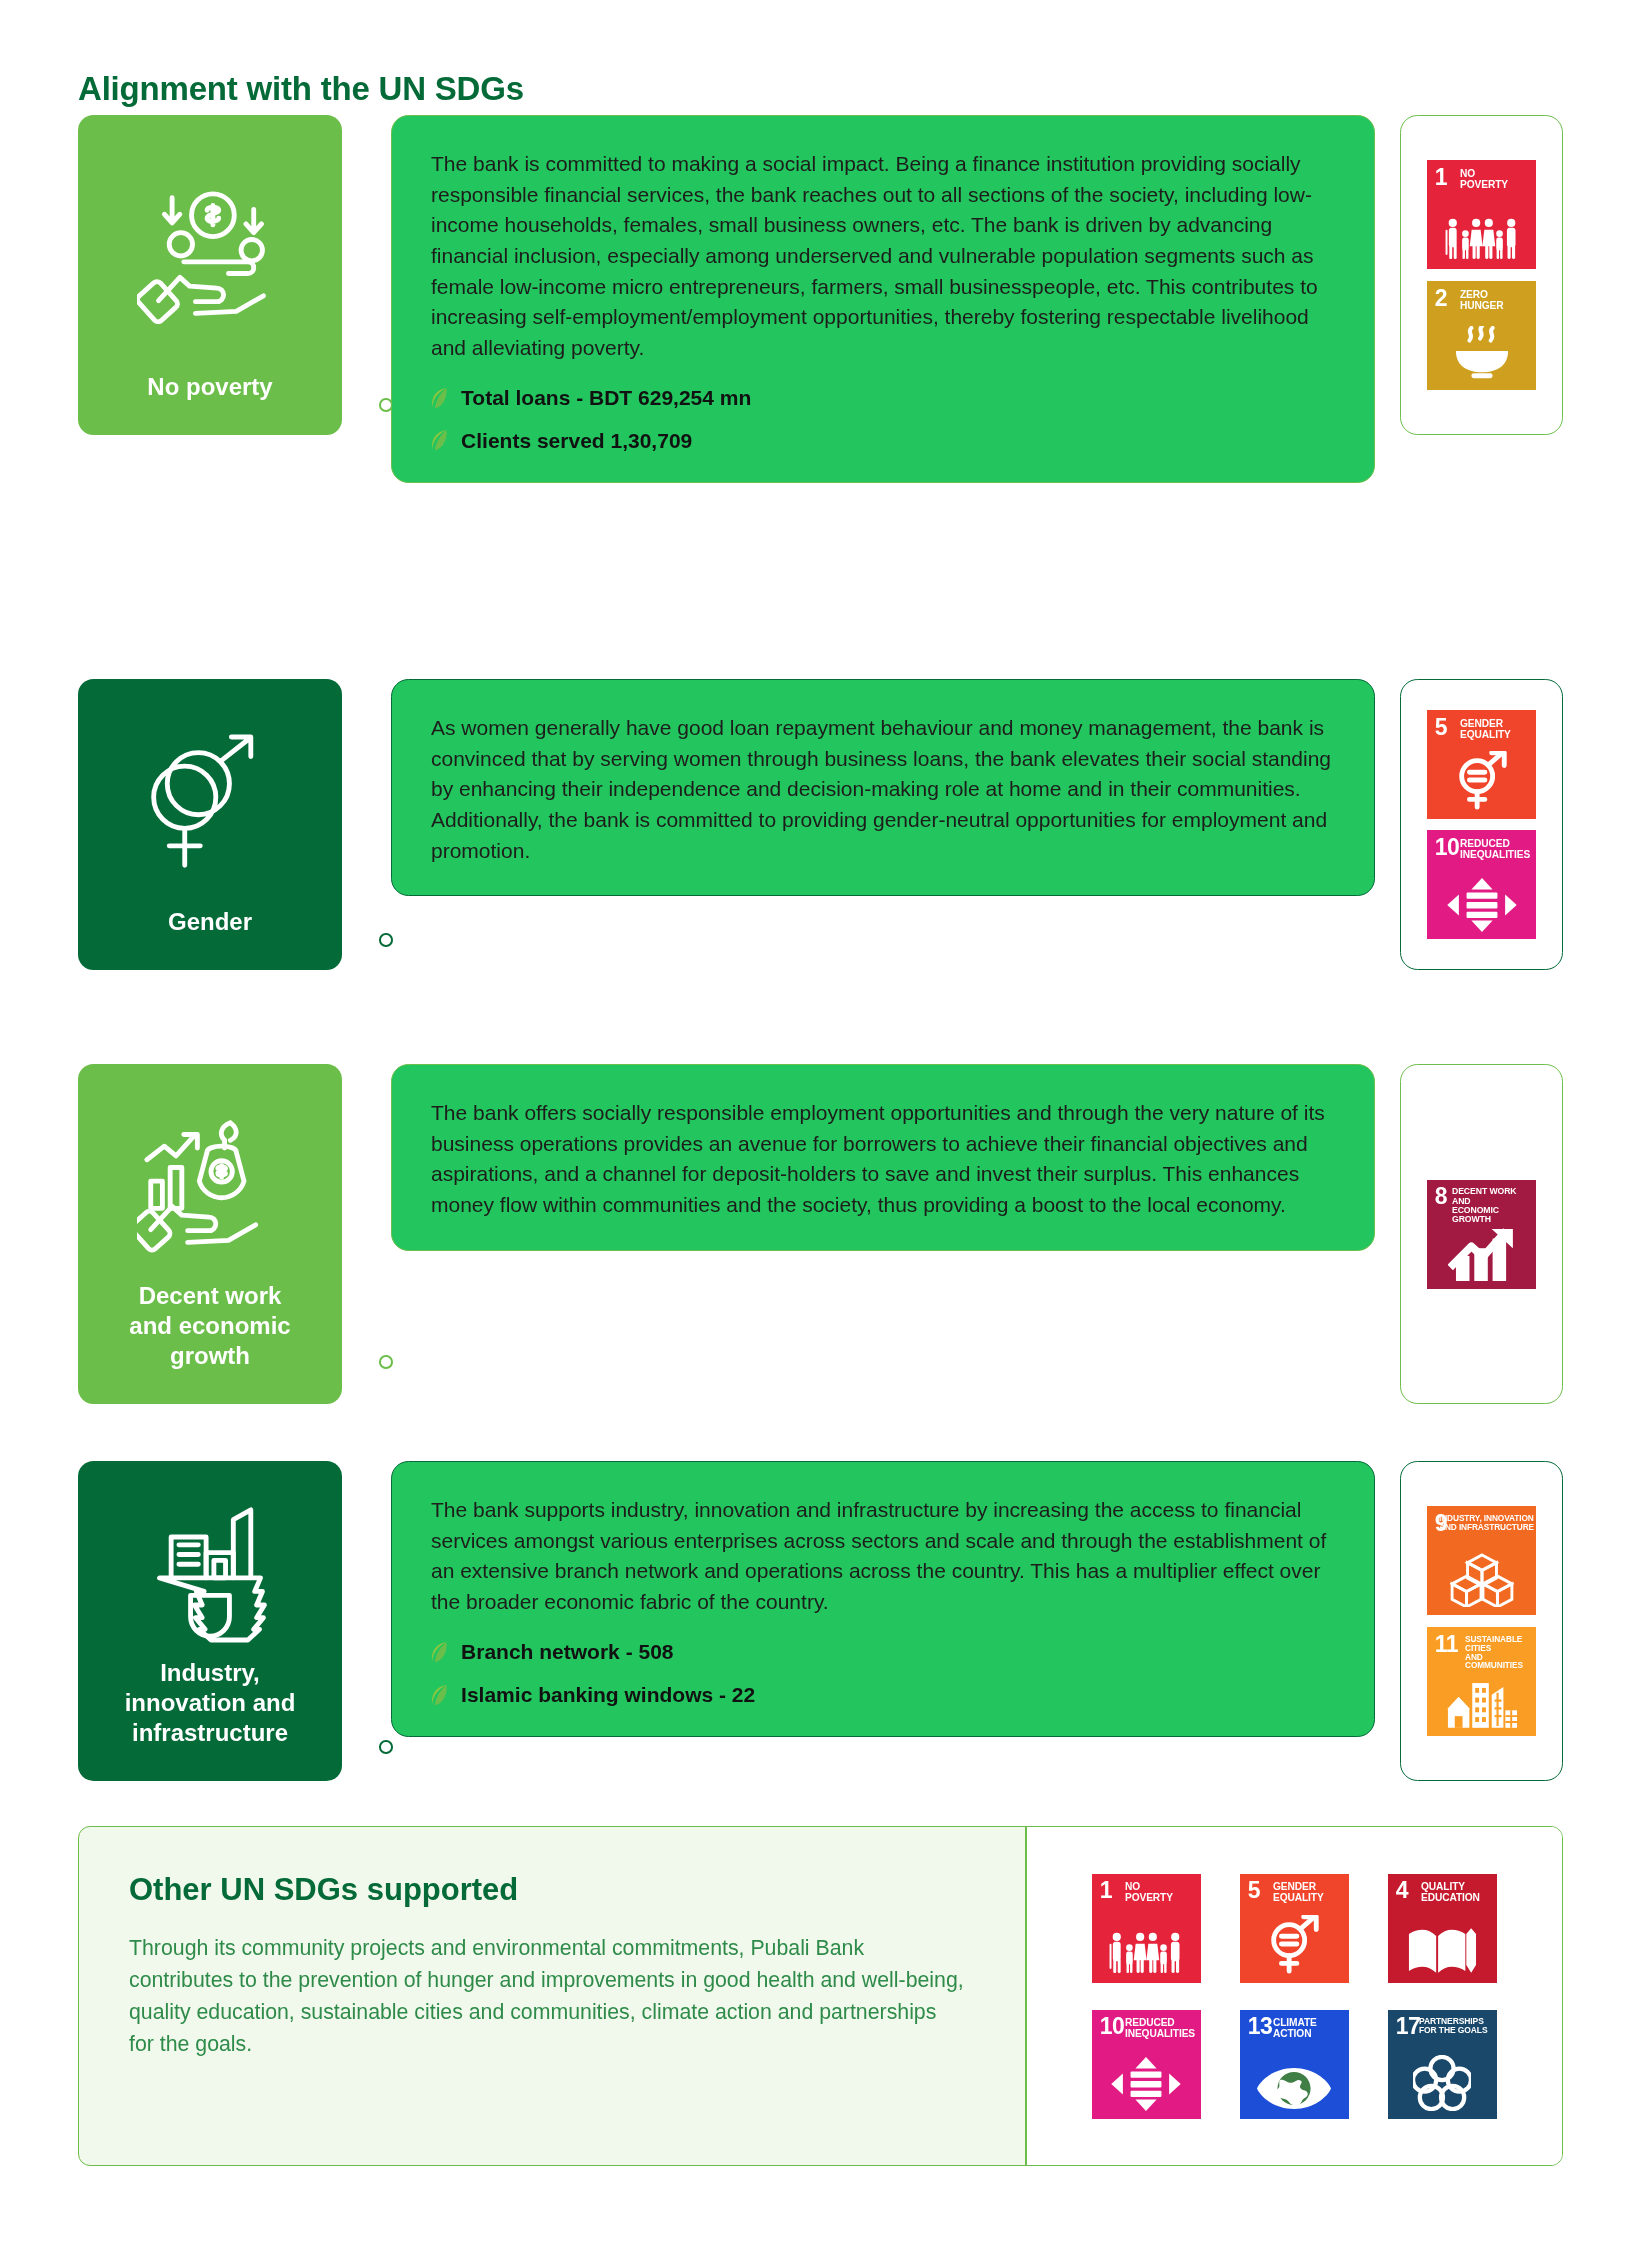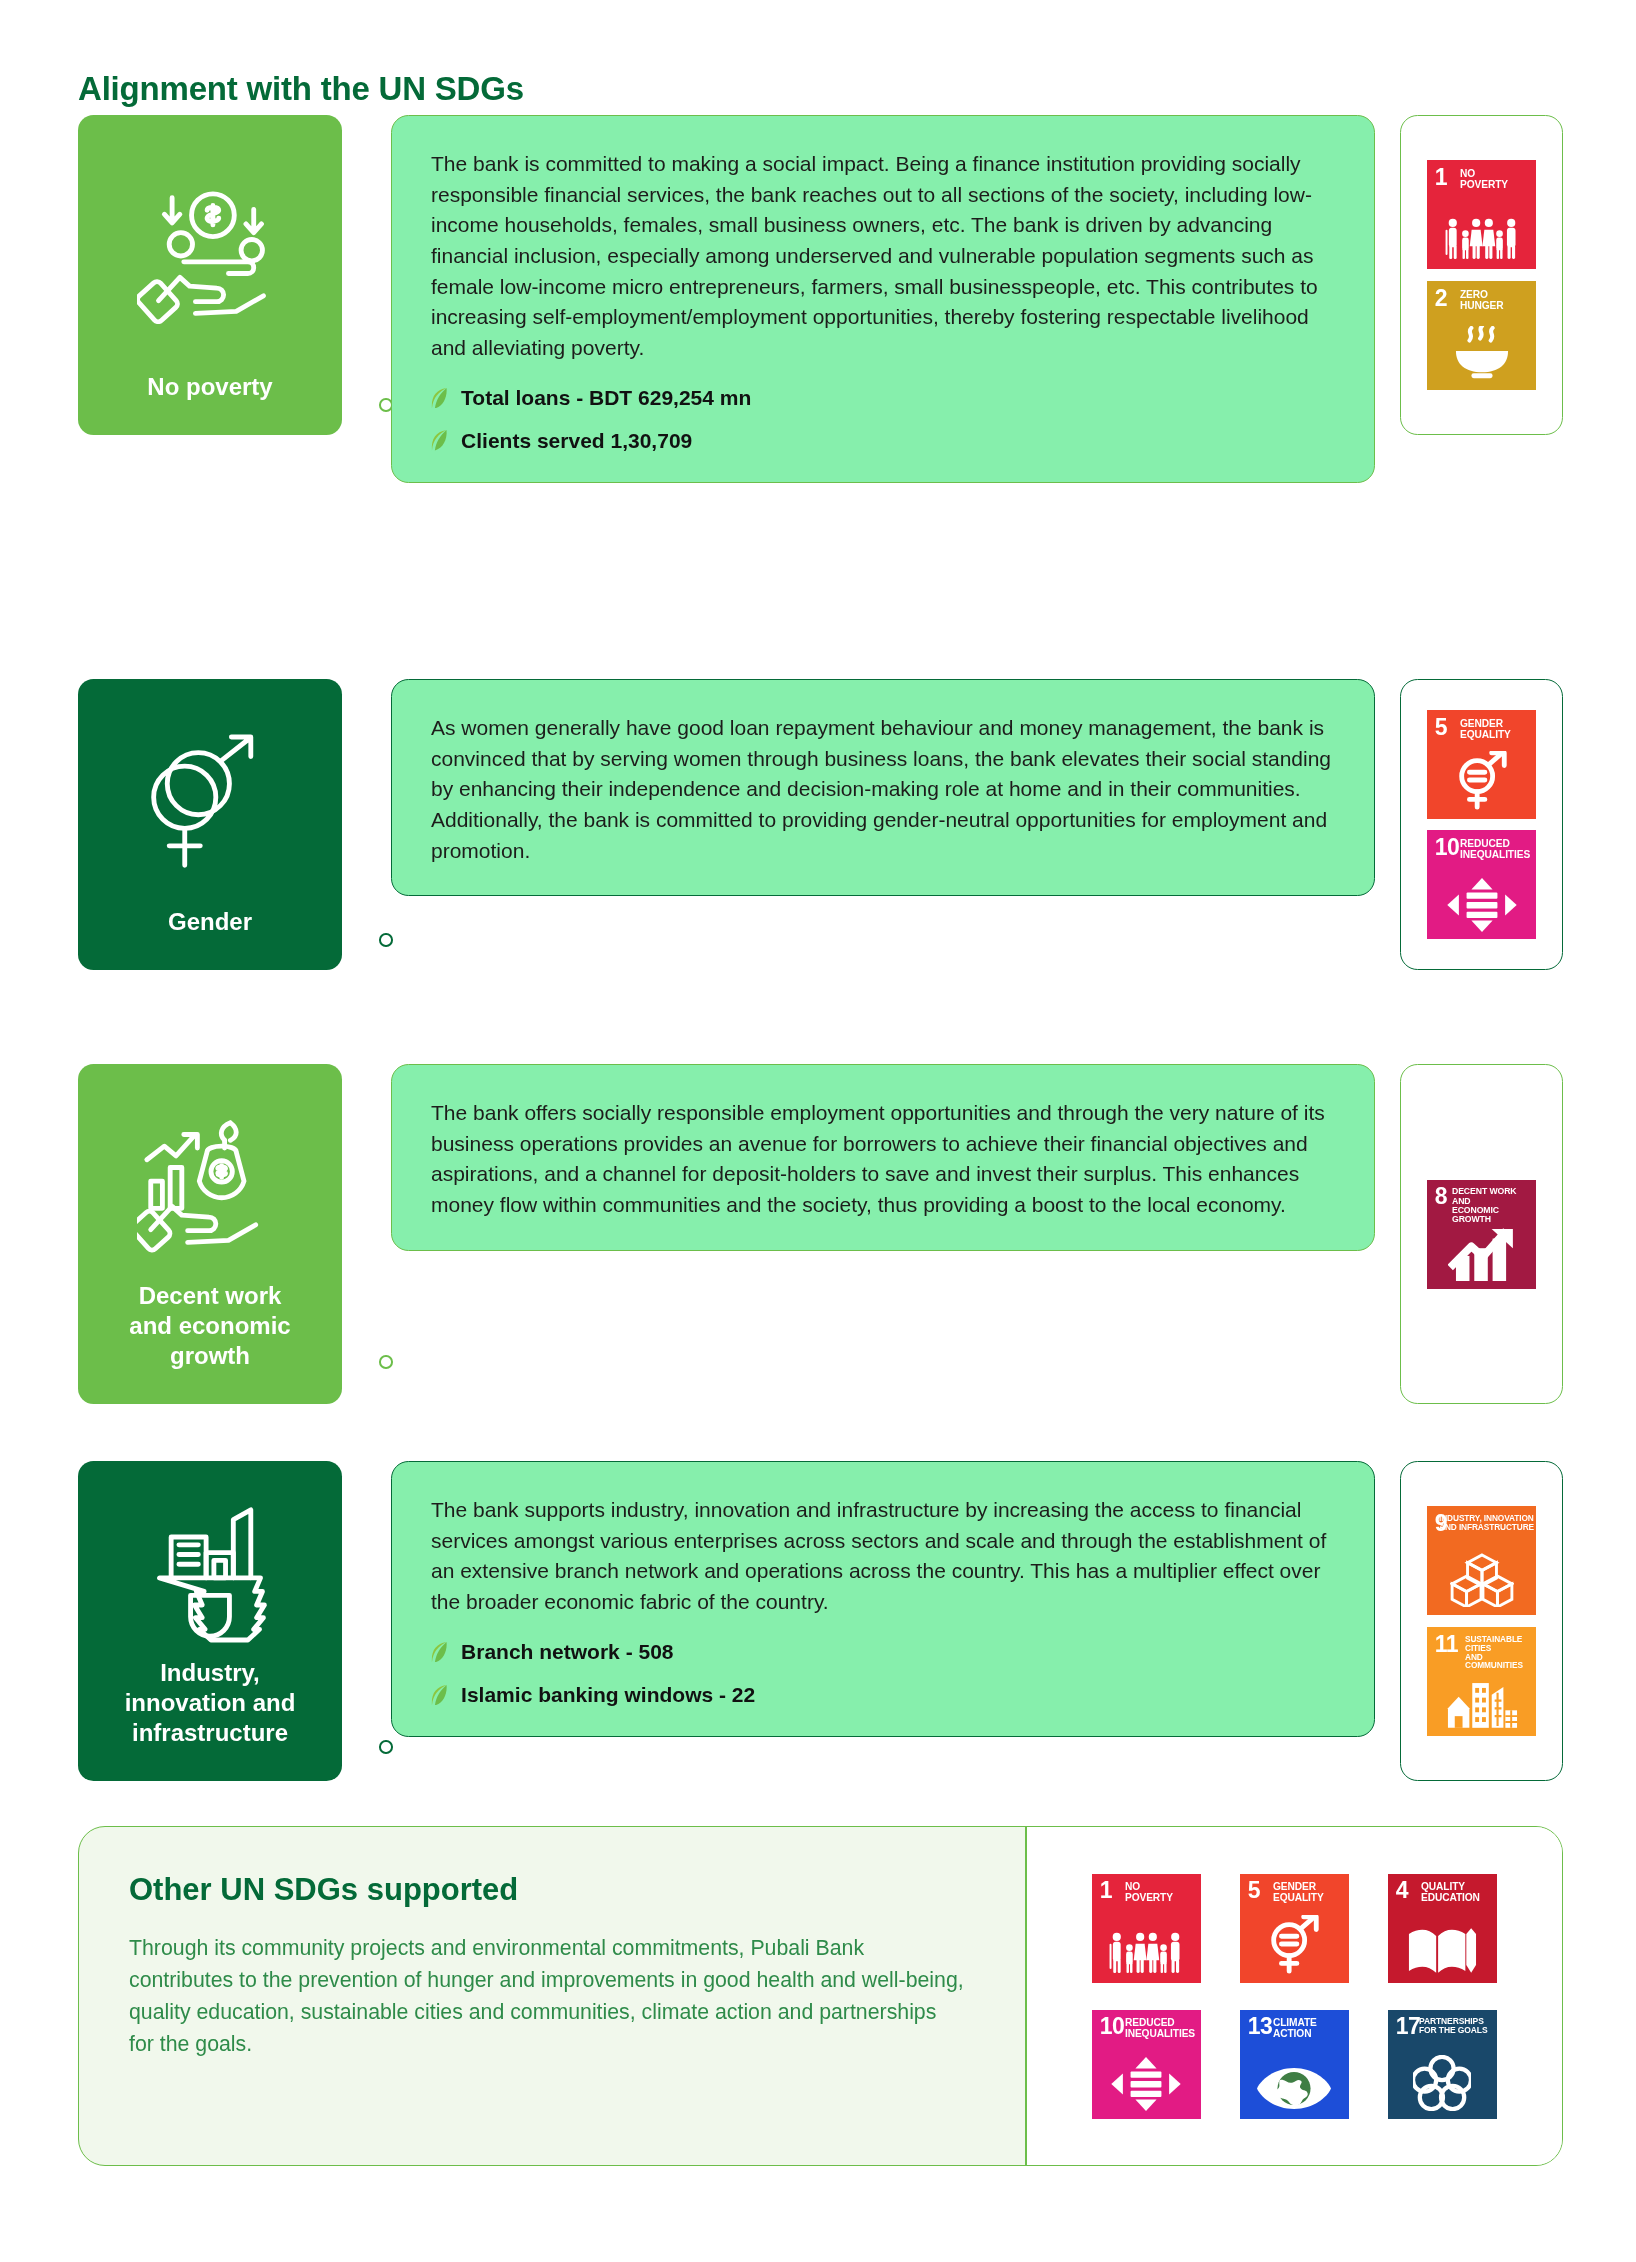--- a/index.html
+++ b/index.html
@@ -73,21 +73,21 @@
 
   
   .text-card-wrap {
     flex: 1 1 auto;
     margin-left: 49px;
     position: relative;
   }
   .text-card {
     border: 1.9px solid #6CBE4A;
     border-radius: 17.5px;
-    background: #86efac;
+    background: #22c55e;
     padding: 33px 39px 29px 39px;
     position: relative;
     z-index: 2;
   }
   .text-card.darkborder { border-color: #046A38; }
 
   .body-text {
     font-size: 21px;
     line-height: 1.46;
     color: #1d1d1b;
@@ -169,21 +169,21 @@
   }
 
   
   .bottom-panel {
     position: absolute;
     left: 78px;
     top: 1826px;
     width: 1485px;
     height: 340px;
     border: 1.9px solid #6CBE4A;
-    border-radius: 27px;
+    border-radius: 12px;
     background: #F1F8EC;
     display: flex;
     overflow: hidden;
   }
   .bottom-left {
     flex: 0 0 946px;
     padding: 45px 0 39px 50px;
   }
   .bottom-title {
     font-size: 31px;

